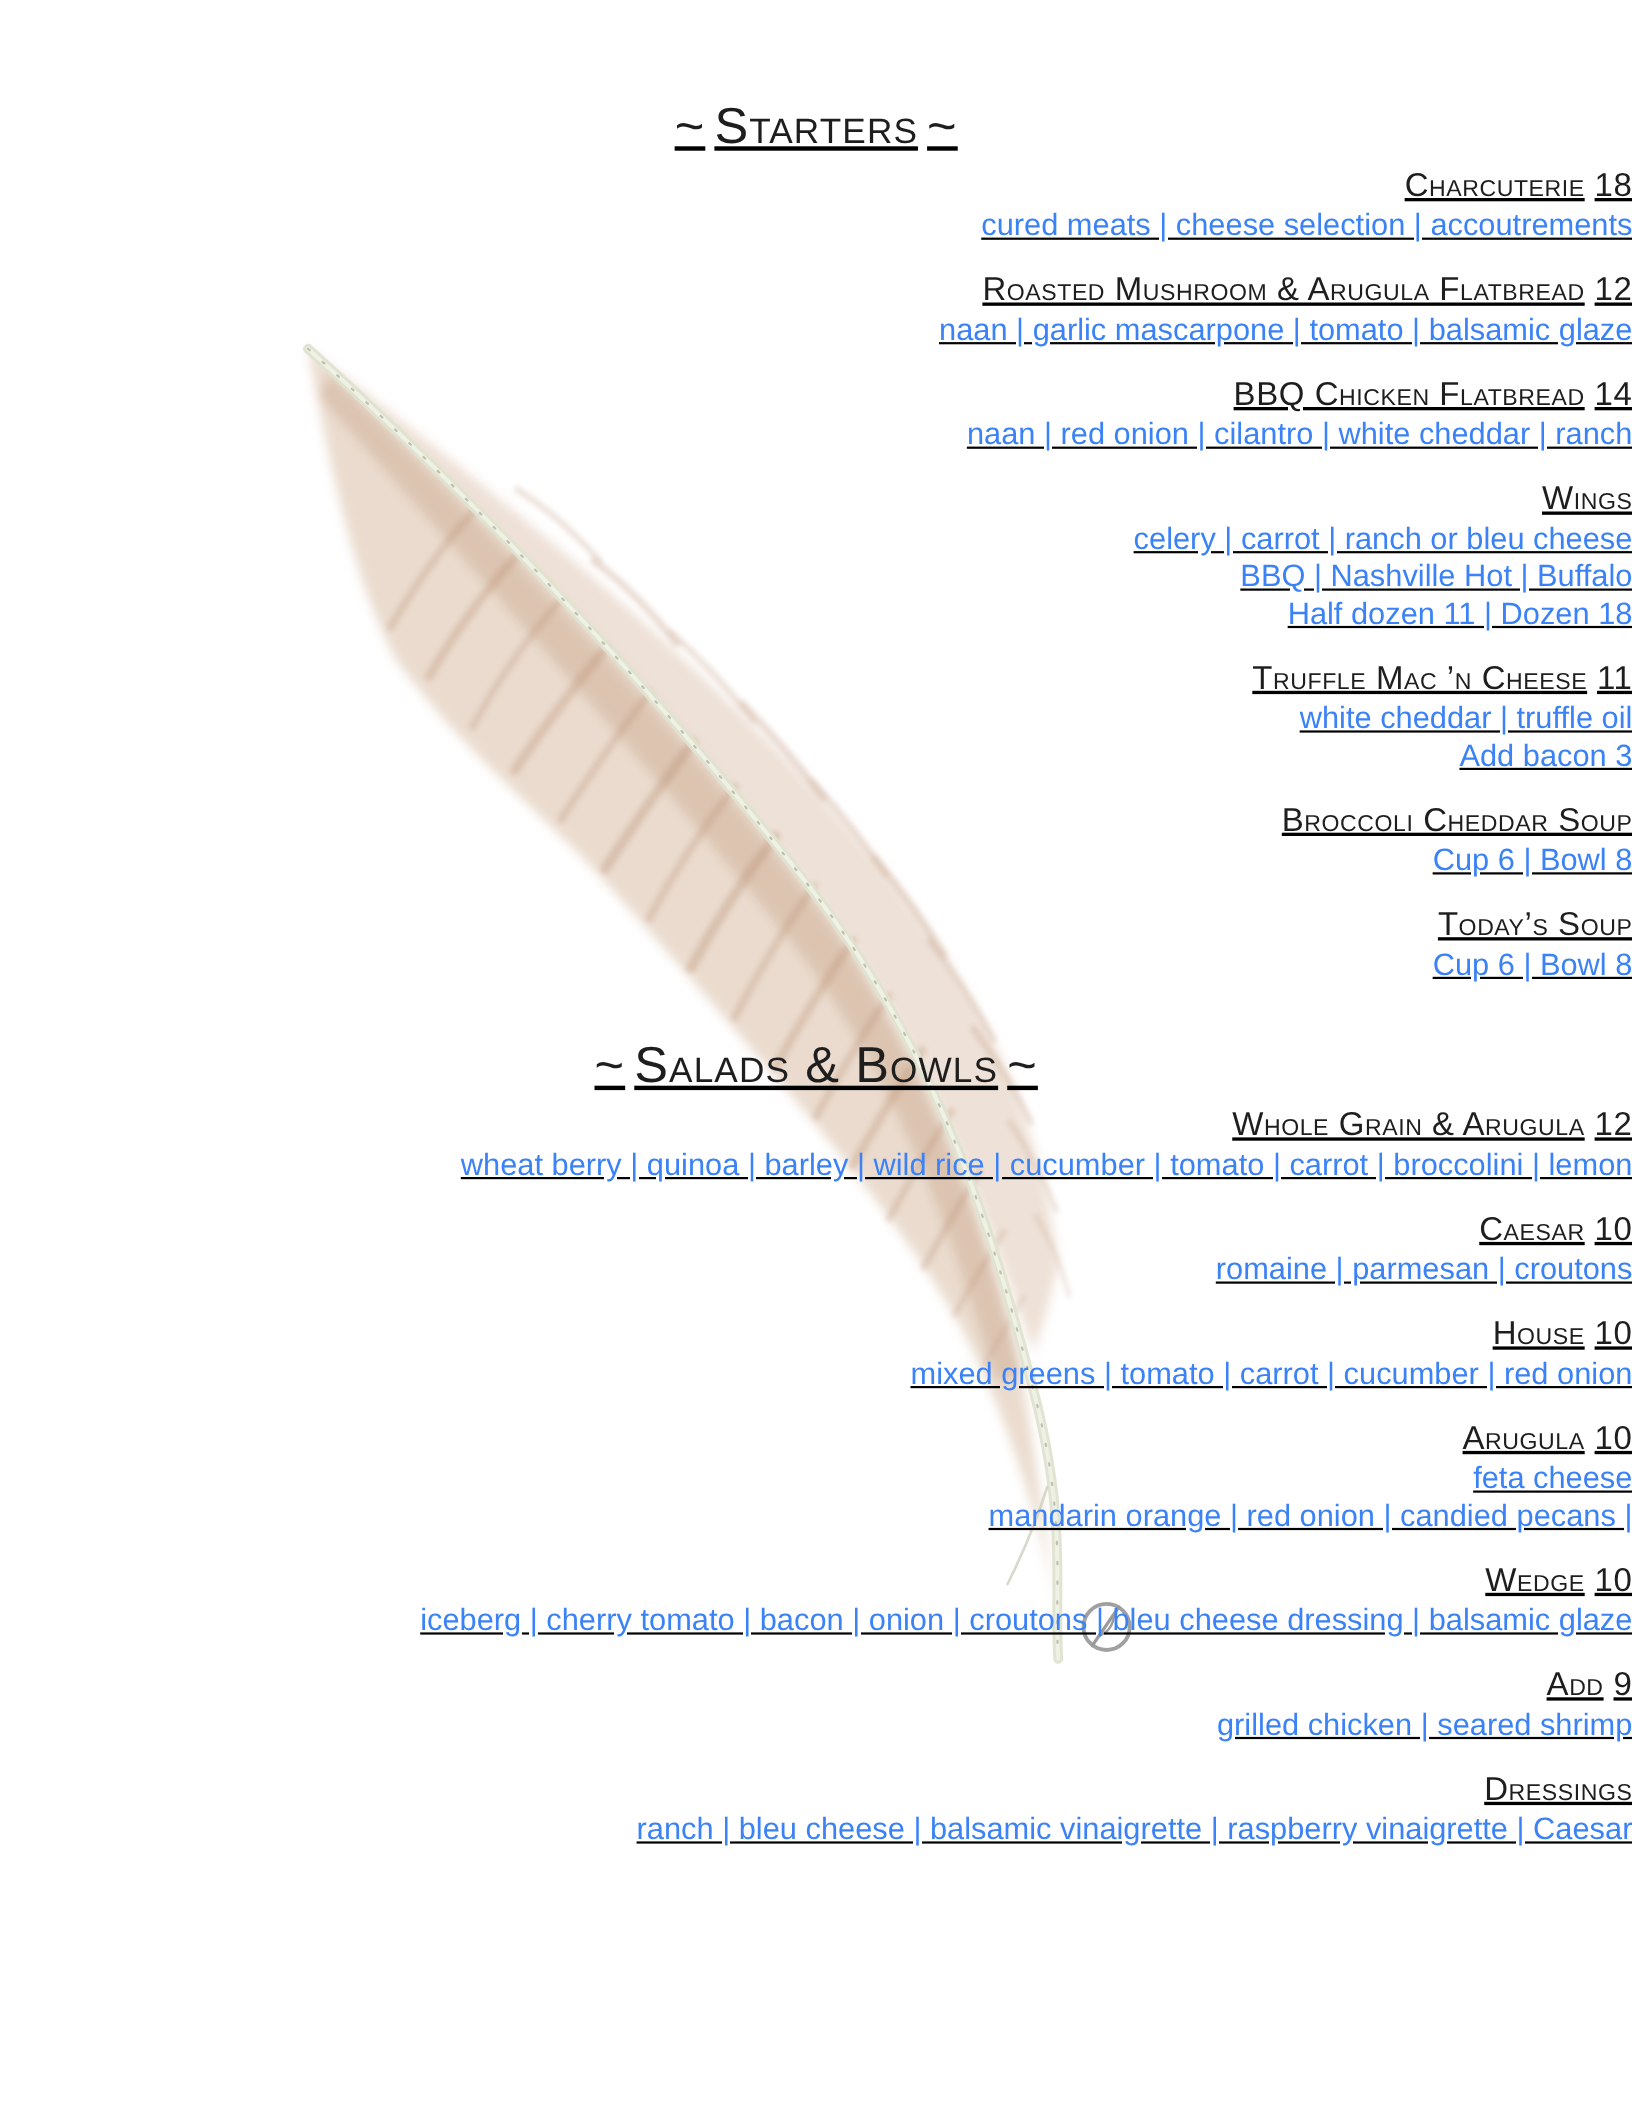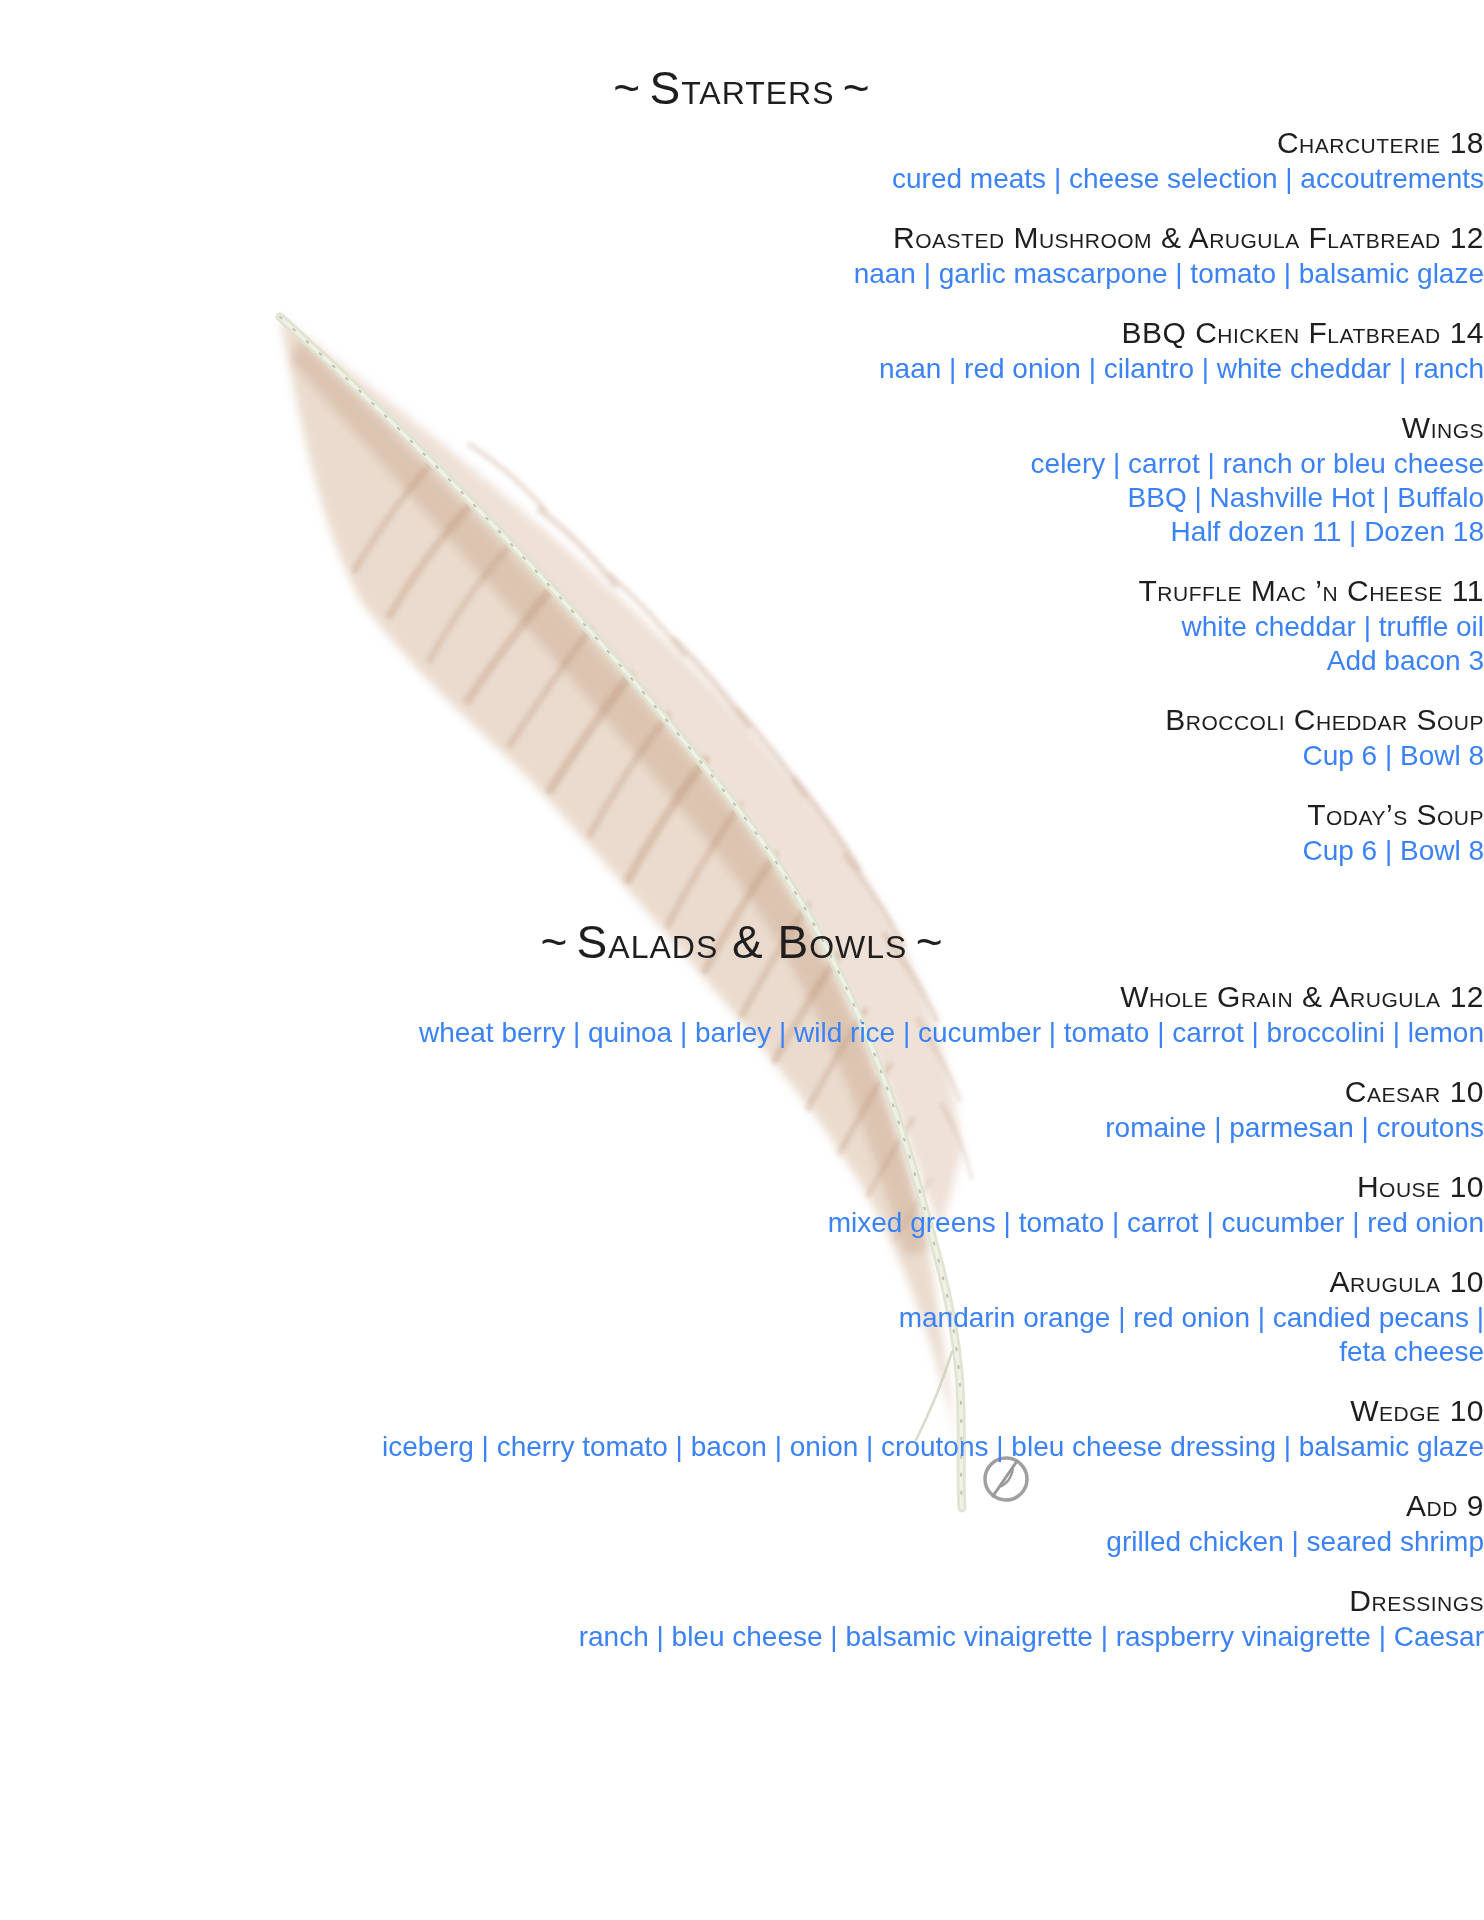--- a/index.html
+++ b/index.html
@@ -4,21 +4,21 @@
 <style>
   html, body { margin: 0; padding: 0; }
   body {
     width: 1484px; height: 1920px;
     background: #ffffff;
     font-family: "Liberation Sans", "DejaVu Sans", sans-serif;
     overflow: hidden; position: relative;
   }
   .page { position: absolute; inset: 0; width: 1484px; height: 1920px; }
   .feather-layer { position: absolute; inset: 0; z-index: 0; pointer-events: none; }
-  .menu { position: relative; z-index: 1; text-align: center; padding-top: 60px; }
+  .menu { position: relative; z-index: 1; text-align: center; padding-top: 86px; text-decoration: underline; }
 
   .sec-title {
     font-size: 46px; line-height: 56px; margin: 0 0 8px 0;
     font-weight: 400; font-variant: small-caps;
     letter-spacing: 1px; color: #1e1e1e;
   }
   .sec-title .tilde { margin: 0 0.18em; }
   .section + .section { margin-top: 46px; }
 
   .item { margin: 0 0 23px 0; text-align: right; }
@@ -180,22 +180,22 @@
         <p class="desc">romaine | parmesan | croutons</p>
       </div>
 
       <div class="item">
         <h2 class="item-name"><span>House</span><span class="price">10</span></h2>
         <p class="desc">mixed greens | tomato | carrot | cucumber | red onion</p>
       </div>
 
       <div class="item">
         <h2 class="item-name"><span>Arugula</span><span class="price">10</span></h2>
+        <p class="desc">feta cheese</p>
         <p class="desc">mandarin orange | red onion | candied pecans |</p>
-        <p class="desc">feta cheese</p>
       </div>
 
       <div class="item">
         <h2 class="item-name"><span>Wedge</span><span class="price">10</span></h2>
         <p class="desc">iceberg | cherry tomato | bacon | onion | croutons | bleu cheese dressing | balsamic glaze</p>
       </div>
 
       <div class="item">
         <h2 class="item-name"><span>Add</span><span class="price">9</span></h2>
         <p class="desc">grilled chicken | seared shrimp</p>

